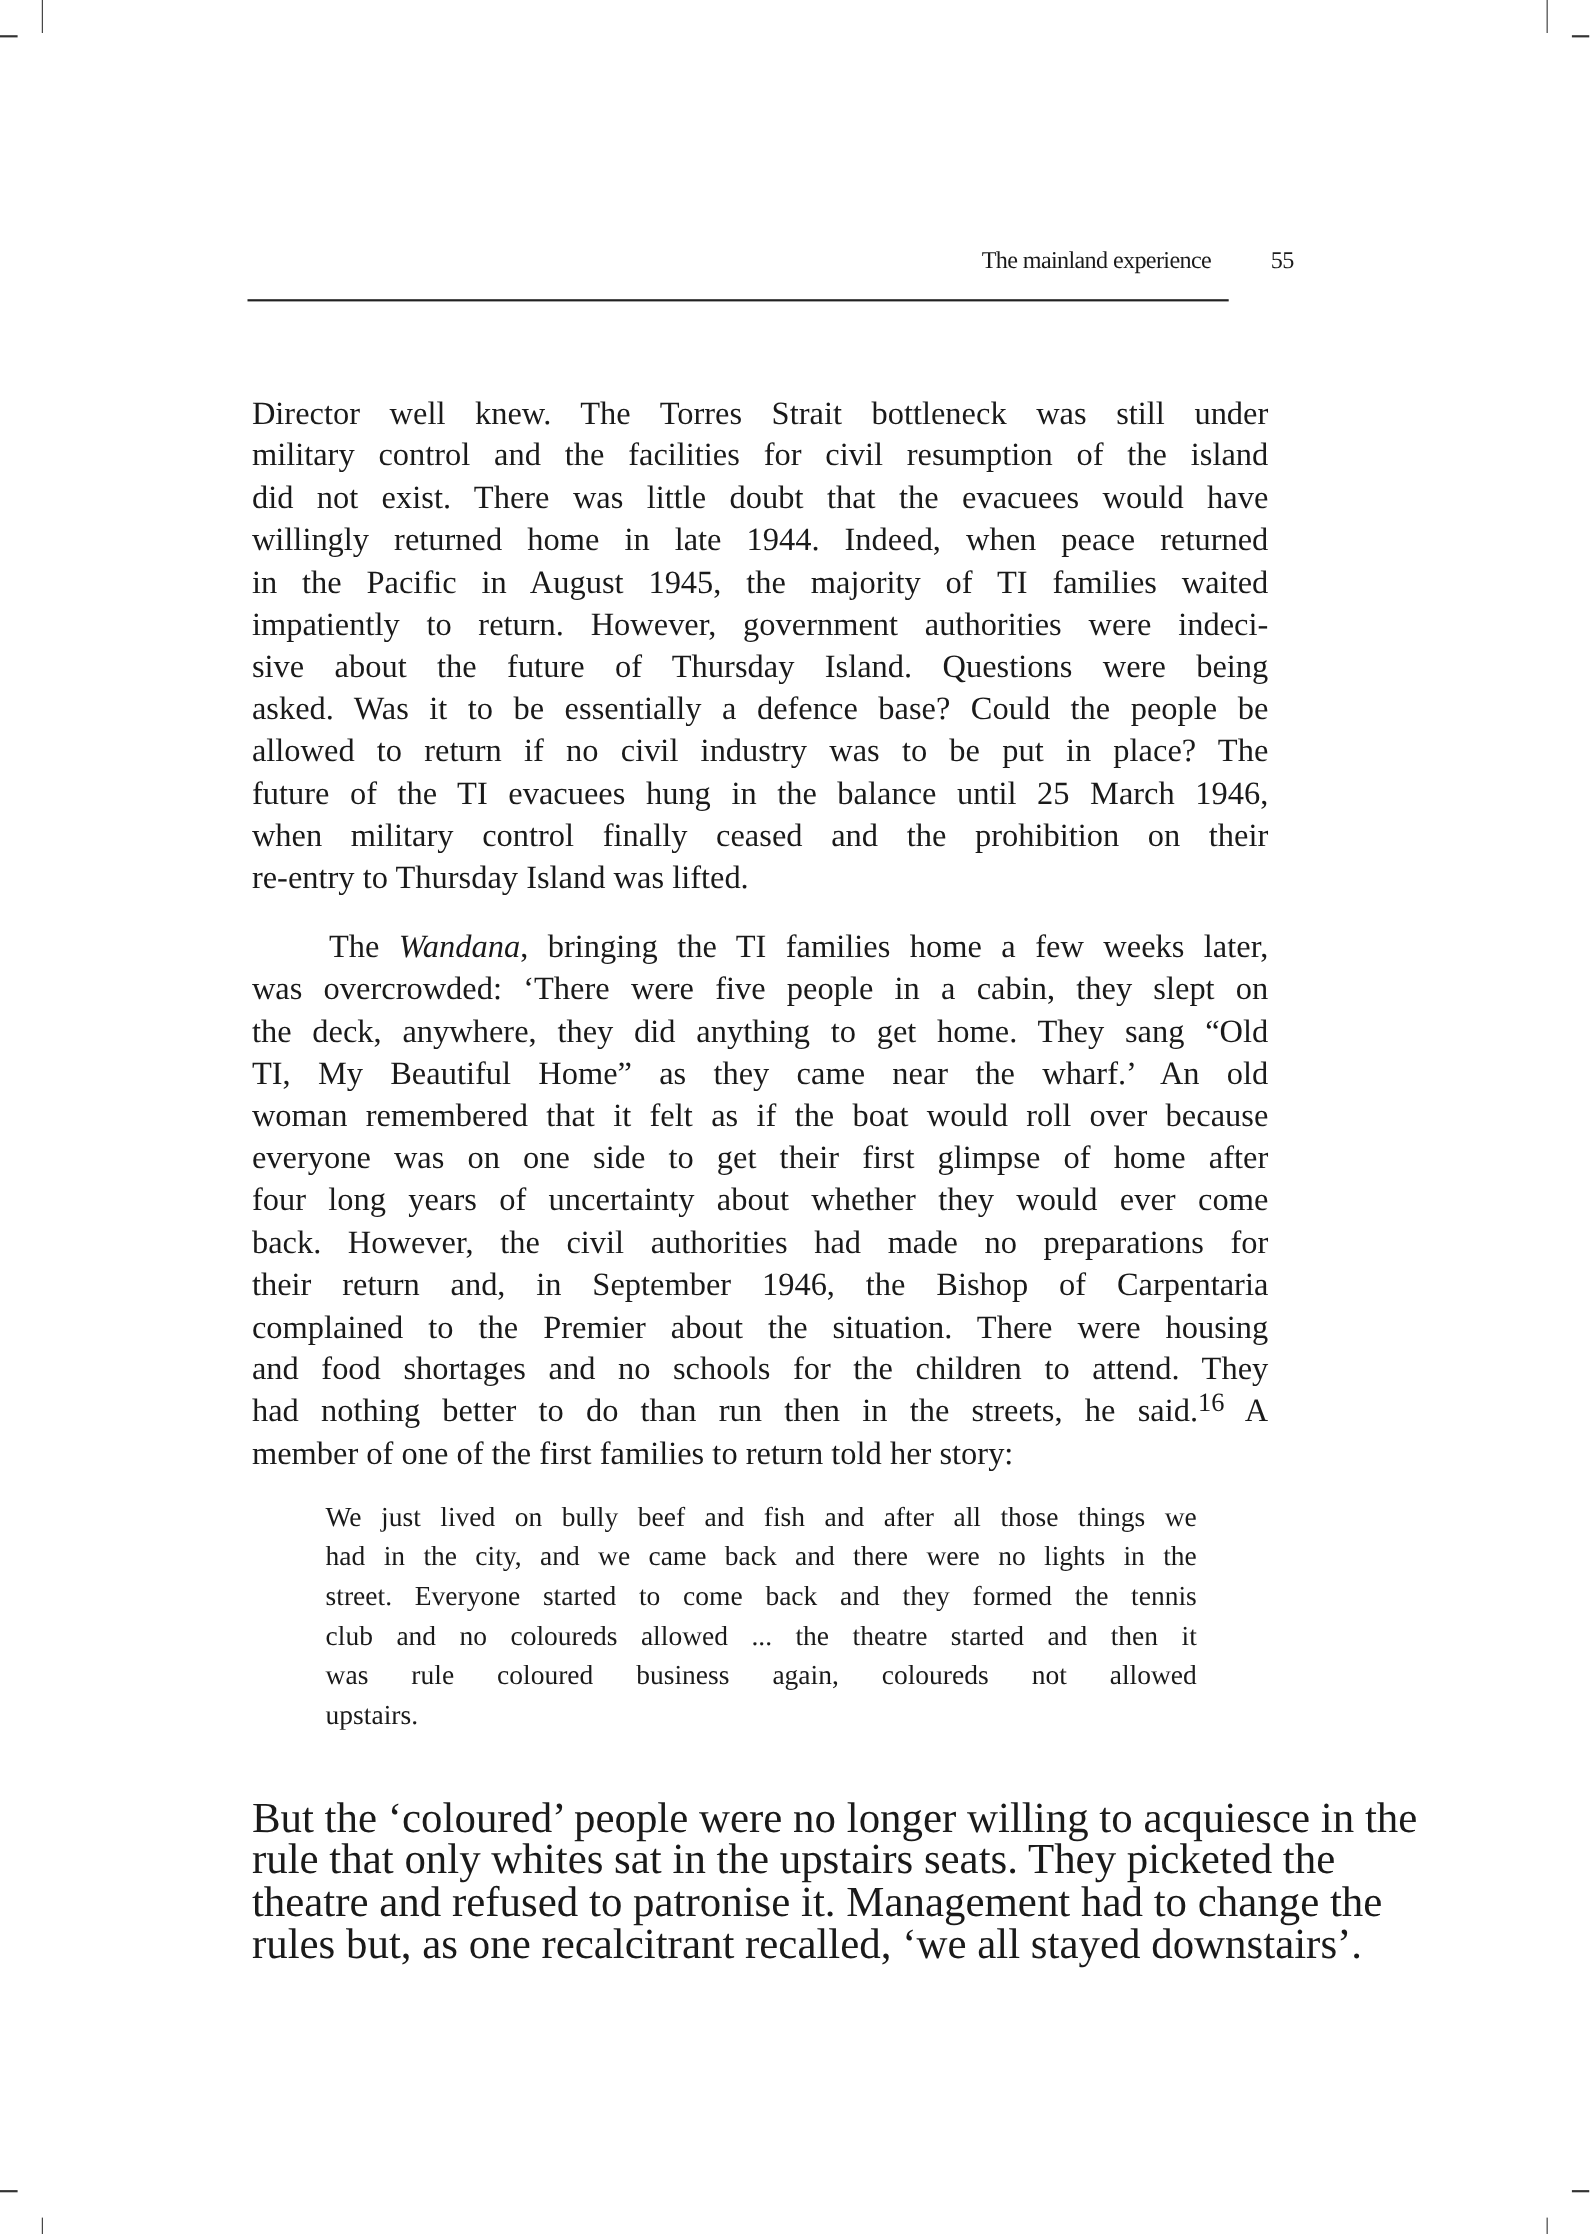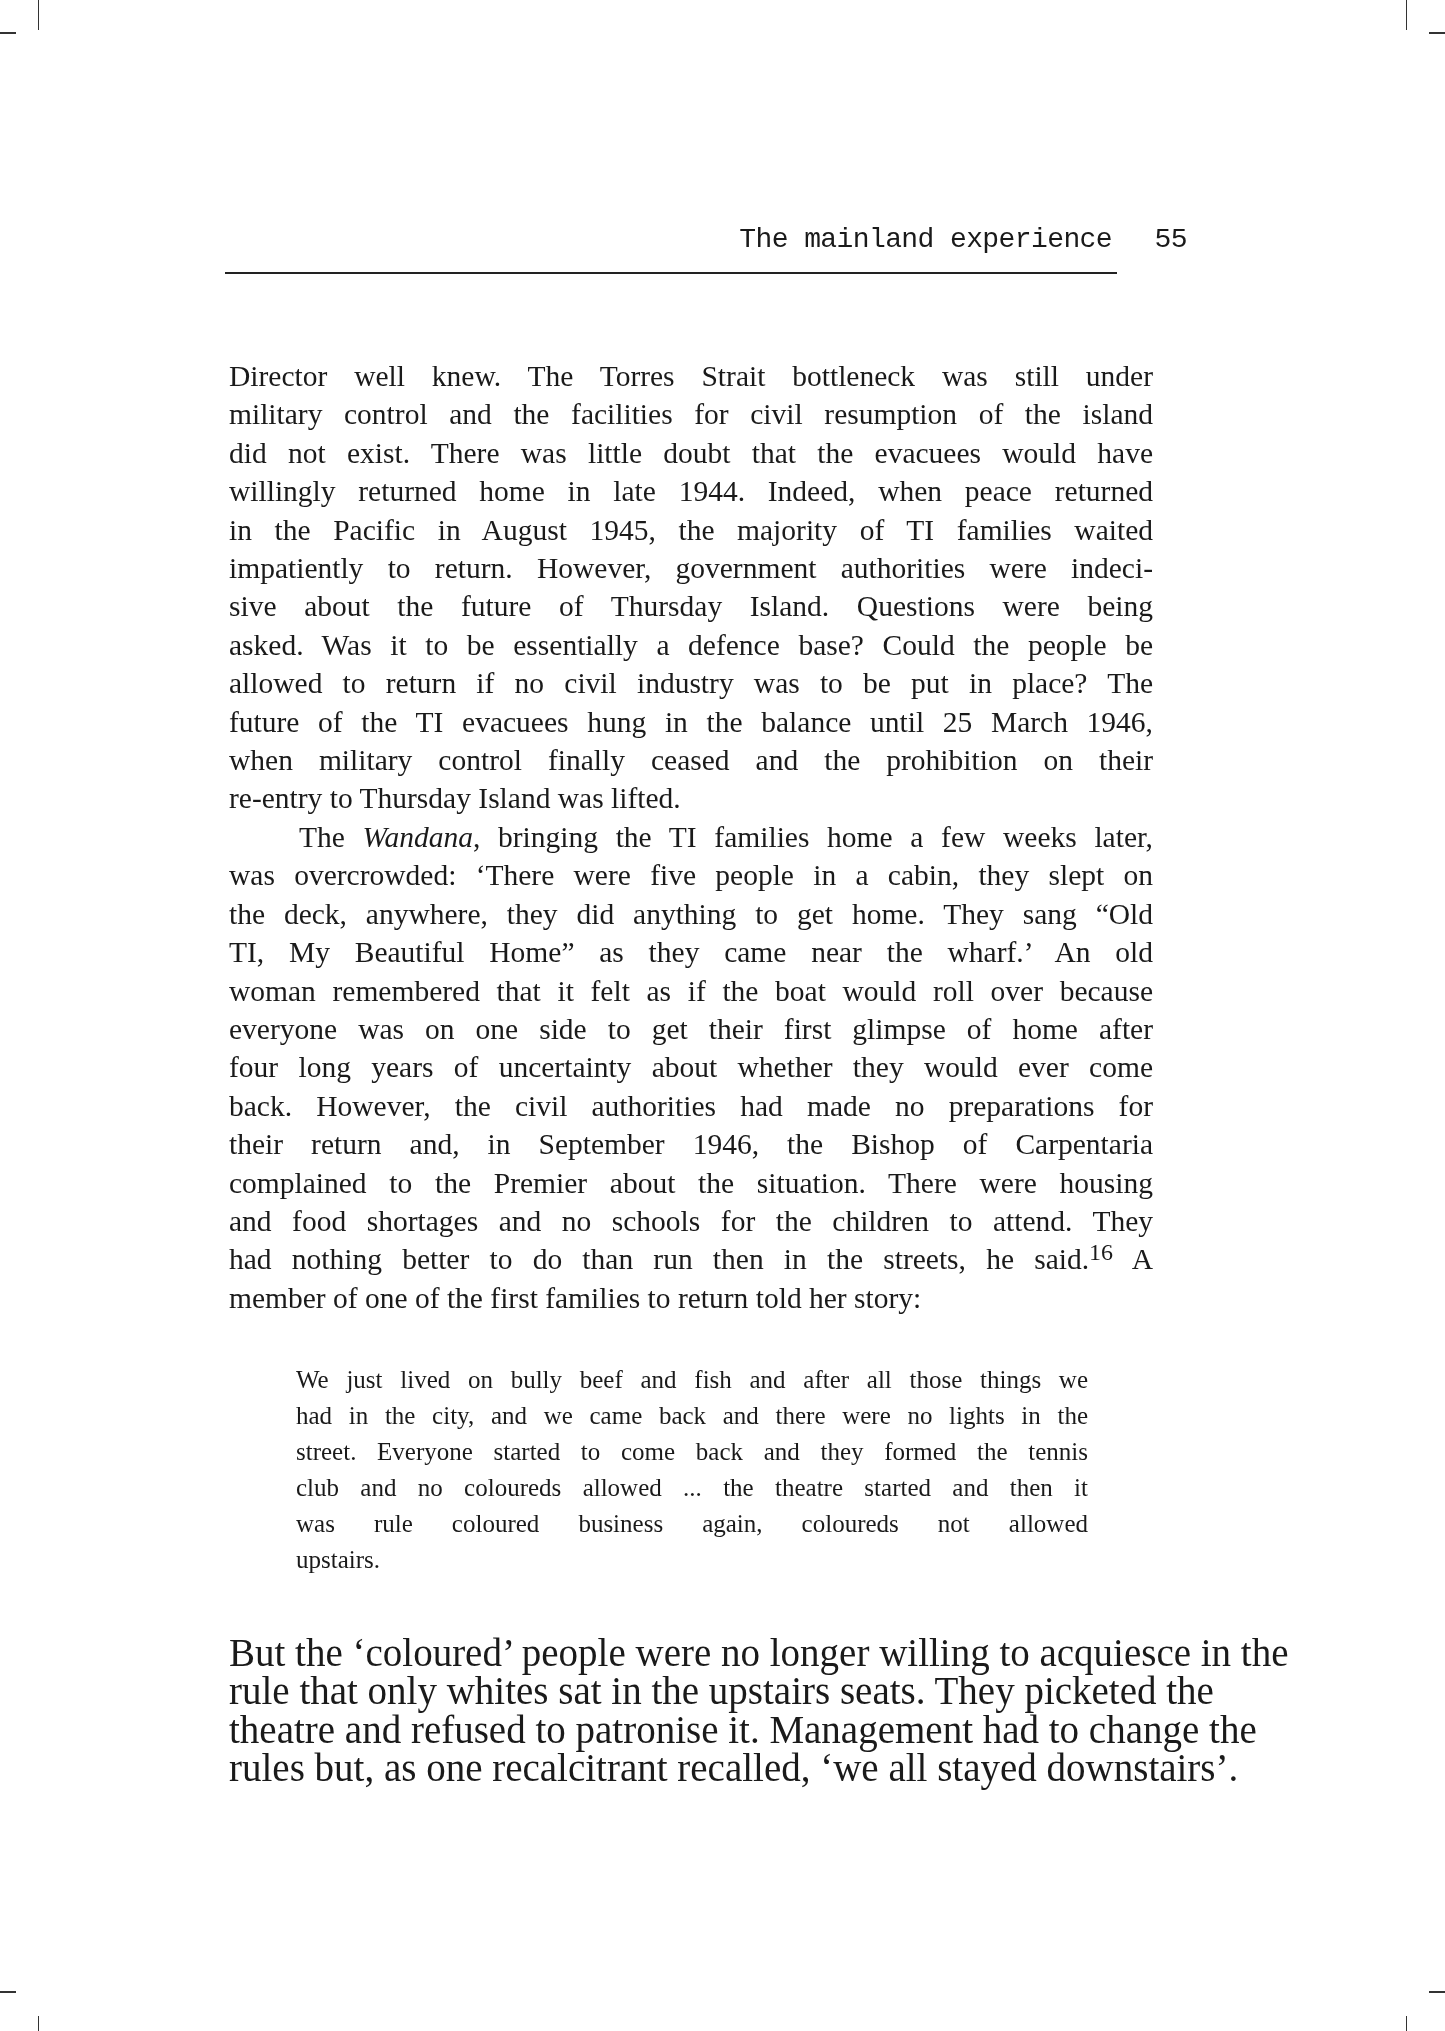--- a/index.html
+++ b/index.html
@@ -1,28 +1,28 @@
 <!DOCTYPE html>
 <html><head>
 <meta charset="utf-8">
 <style>
   html, body { margin: 0; padding: 0; background: #ffffff; }
   body { width: 1445px; height: 2031px; position: relative; overflow: hidden; color: #1a1a1a; }
   .crop { position: absolute; background: #333; }
   .crop.v { width: 1px; height: 30px; }
   .crop.h { width: 16px; height: 2px; }
-  .header { position: absolute; left: 225px; top: 224px; width: 962px; height: 40px; font-family: Liberation Mono, monospace; font-size: 28px; letter-spacing: -0.6px; }
+  .header { position: absolute; left: 214px; top: 224px; width: 962px; height: 40px; font-family: Liberation Serif, serif; font-size: 22px; letter-spacing: -0.6px; }
   .header .title { position: absolute; right: 75px; top: 0; }
   .header .pageno { position: absolute; right: 0; top: 0; }
   .rule { position: absolute; left: 225px; top: 272px; width: 892px; height: 2px; background: #222; }
   .body { position: absolute; left: 229px; top: 357px; width: 924px; font-family: "Liberation Serif", serif; font-size: 29.5px; line-height: 38.4px; text-align: justify; }
   .body p { margin: 0; }
   .line { display: block; text-align: justify; text-align-last: justify; white-space: nowrap; }
   .line.last { text-align-last: left; }
-  .indent { padding-left: 70px; }
+  .indent { padding-left: 70px; margin-top: 24px; }
   .quote { position: absolute; left: 296px; top: 1362px; width: 792px; font-family: "Liberation Serif", serif; font-size: 25px; line-height: 36px; }
   .para2 { position: absolute; left: 229px; top: 1634px; width: 924px; font-family: "Liberation Serif", serif; font-size: 39px; line-height: 38.4px; }
   sup { font-size: 24px; line-height: 0; vertical-align: 9px; }
   em { font-style: italic; }
 </style>
 </head>
 <body>
 
 <div class="crop v" style="left:38px; top:0;"></div>
 <div class="crop h" style="left:0; top:32px;"></div>

